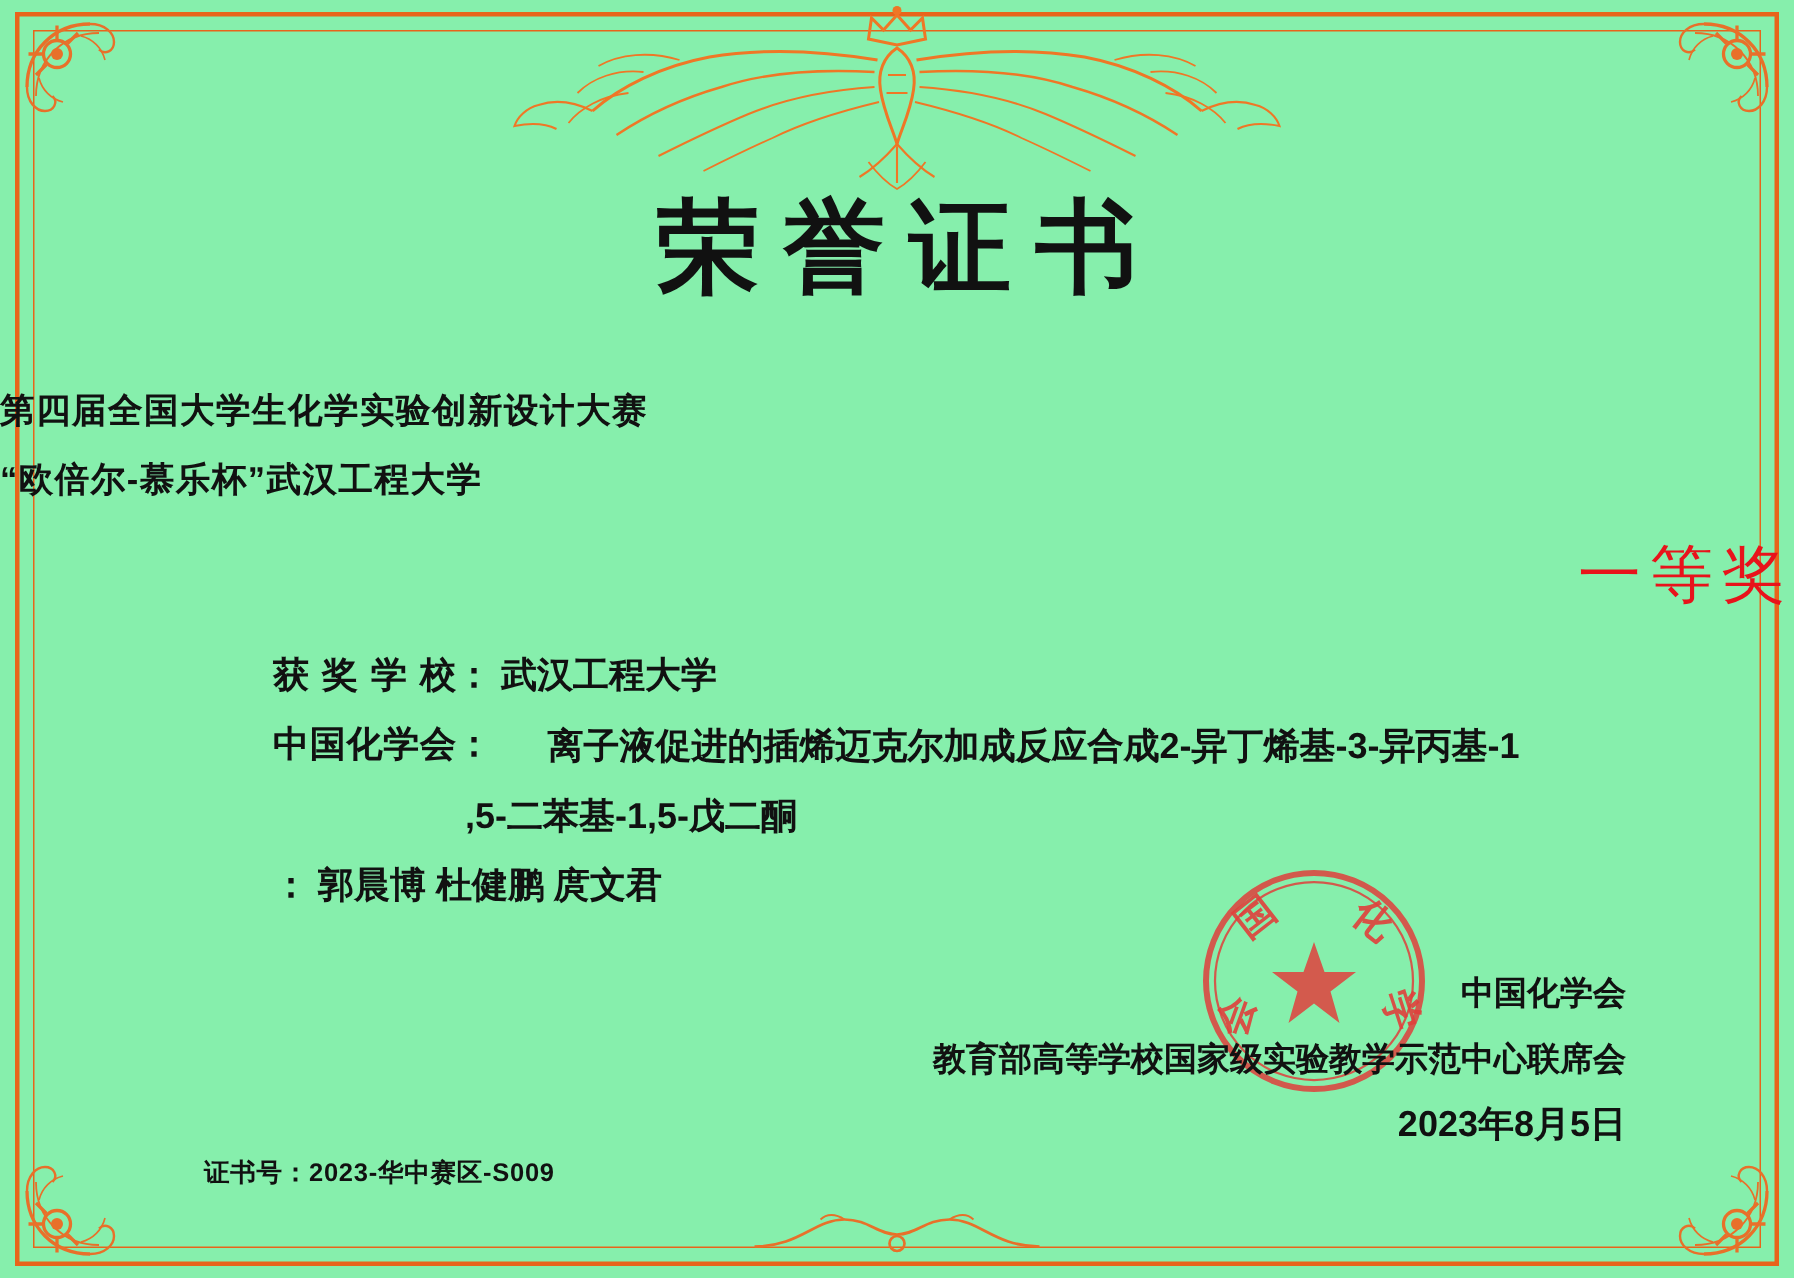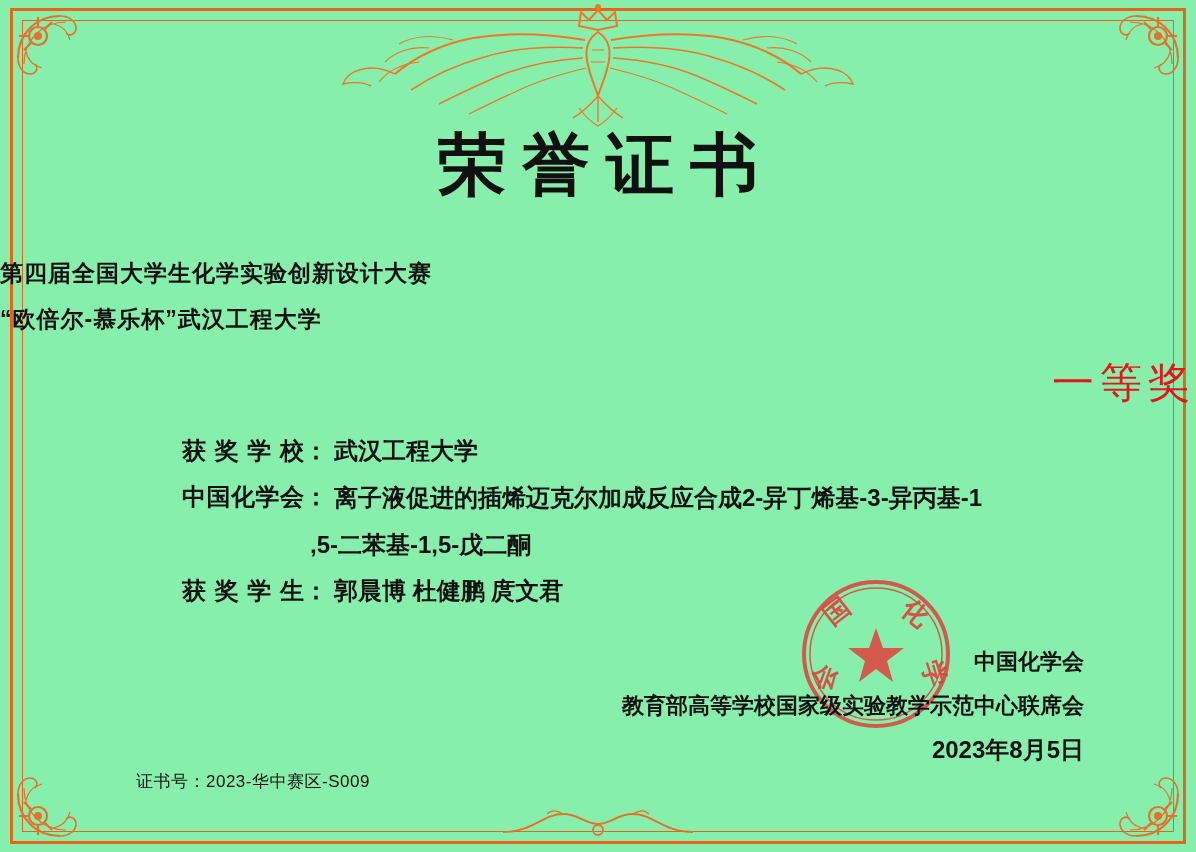--- a/index.html
+++ b/index.html
@@ -135,20 +135,21 @@
     flex: 0 0 auto;
     font-weight: 700;
     padding-right: 6px;
   }
   .field-value {
     flex: 1 1 auto;
     font-weight: 700;
   }
   .field-value.wrap {
     line-height: 48px;
+    margin-left: 31px;
   }
 
   
   .sign {
     position: absolute;
     right: 112px;
     top: 640px;
     text-align: right;
     font-size: 22px;
     font-weight: 700;
@@ -169,21 +170,21 @@
     pointer-events: none;
   }
   .seal svg { display:block; width:168px; height:168px; }
 
   
   .cert-no {
     position: absolute;
     left: 136px;
     top: 770px;
     font-size: 17px;
-    font-weight: 400;
+    font-weight: 700;
     color: #111;
     letter-spacing: 0.5px;
   }
 </style>
 </head>
 <body>
 
 <div class="certificate">
 
   <div class="border-outer"></div>
@@ -298,21 +299,20 @@
       <span class="field-colon">：</span>
       <span class="field-value wrap">离子液促进的插烯迈克尔加成反应合成2-异丁烯基-3-异丙基-1</span>
     </div>
     <div class="field-row">
       <span class="field-label"></span>
       <span class="field-colon"></span>
       <span class="field-value">,5-二苯基-1,5-戊二酮</span>
     </div>
 
     <div class="field-row">
-      <span class="field-label">获奖学生</span>
       <span class="field-colon">：</span>
       <span class="field-value">郭晨博 杜健鹏 庹文君</span>
     </div>
 
   </div>
 
   <div class="seal">
     <svg viewBox="0 0 168 168">
       <g fill="none" stroke="#e0403c" stroke-width="4" opacity="0.85">
         <circle cx="84" cy="84" r="72"></circle>

